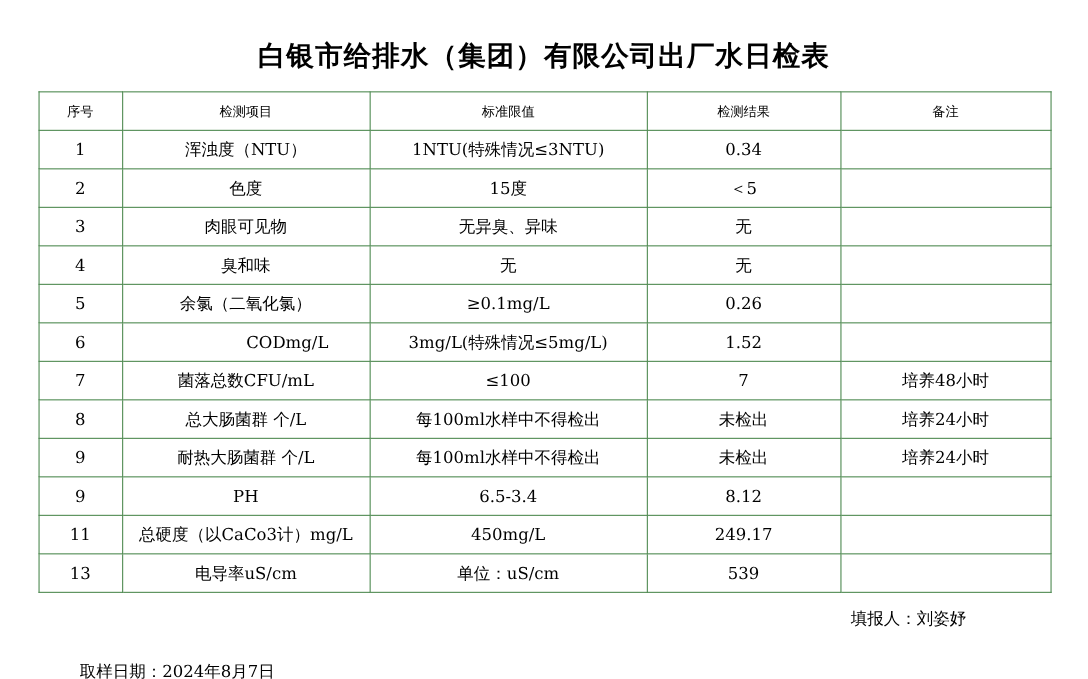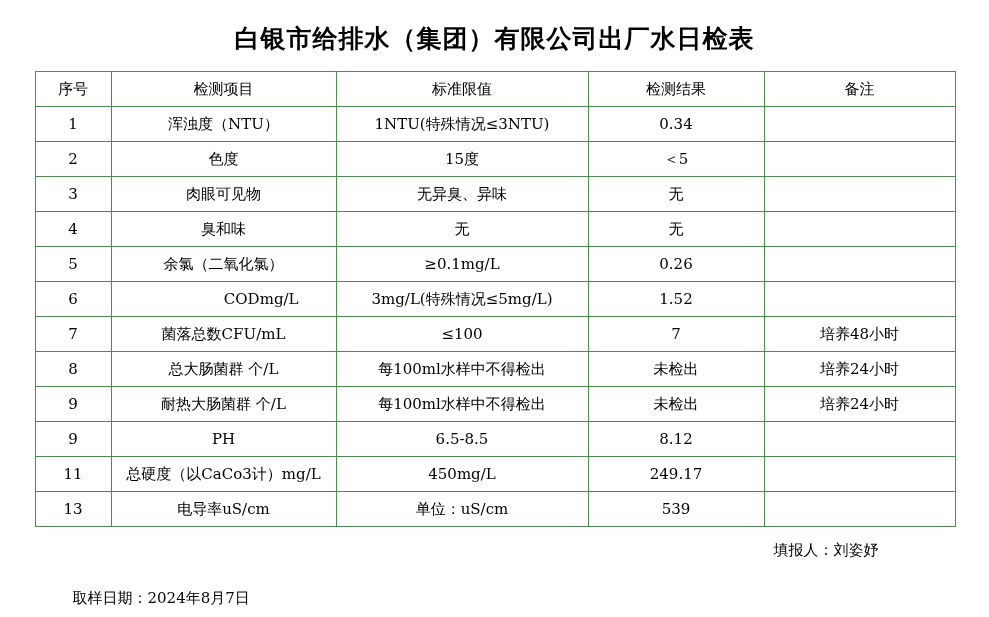--- a/index.html
+++ b/index.html
@@ -21,20 +21,21 @@
     box-sizing: border-box;
   }
   .title {
     text-align: center;
     font-size: 25px;
     font-weight: bold;
     letter-spacing: 1px;
     padding-top: 22px;
     padding-bottom: 16px;
     font-family: "DejaVu Serif", "Liberation Serif", serif;
+    margin-top: 12px;
   }
   .table-wrap {
     margin: 0 auto;
     width: 920px;
   }
   table.report {
     border-collapse: collapse;
     width: 100%;
     table-layout: fixed;
   }
@@ -43,21 +44,21 @@
     height: 34px;
     font-size: 15px;
     font-weight: normal;
     text-align: center;
     vertical-align: middle;
     padding: 0 4px;
     font-family: "DejaVu Serif", "Liberation Serif", serif;
   }
   table.report thead td {
     height: 34px;
-    font-size: 15px;
+    font-size: 12px;
   }
   col.c0 { width: 76px; }
   col.c1 { width: 225px; }
   col.c2 { width: 252px; }
   col.c3 { width: 176px; }
   col.c4 { width: 191px; }
   .cell-num {
     font-family: "DejaVu Serif", "Liberation Serif", serif;
   }
   .footer {
@@ -175,21 +176,21 @@
         <tr>
           <td class="cell-num">9</td>
           <td>耐热大肠菌群 个/L</td>
           <td>每100ml水样中不得检出</td>
           <td>未检出</td>
           <td>培养24小时</td>
         </tr>
         <tr>
           <td class="cell-num">9</td>
           <td>PH</td>
-          <td>6.5-8.5</td>
+          <td>6.5-3.4</td>
           <td>8.12</td>
           <td></td>
         </tr>
         <tr>
           <td class="cell-num">11</td>
           <td>总硬度（以CaCo3计）mg/L</td>
           <td>450mg/L</td>
           <td>249.17</td>
           <td></td>
         </tr>

